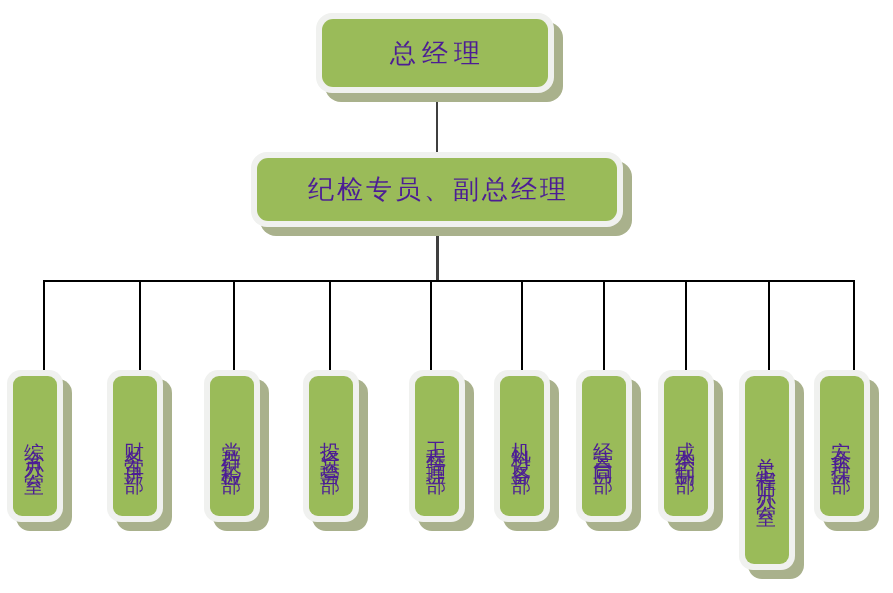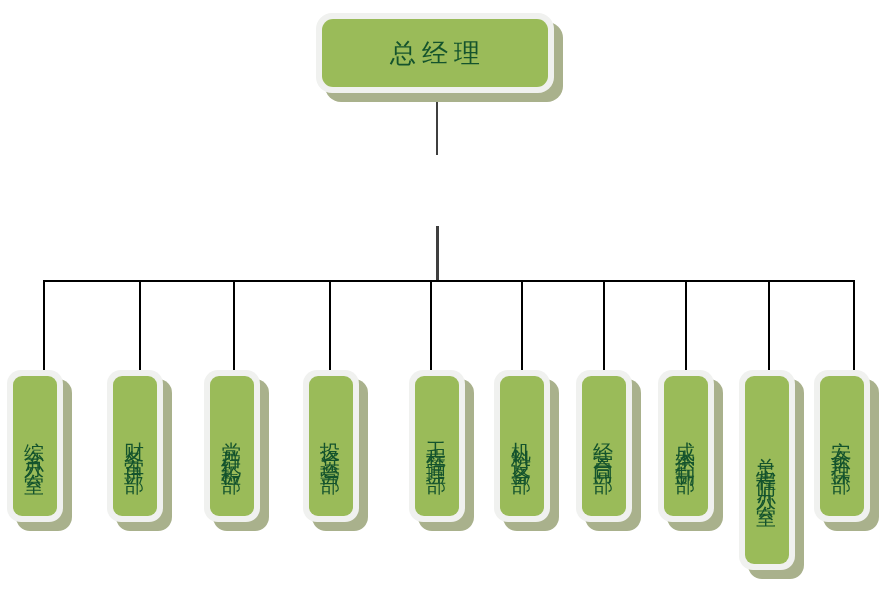--- a/index.html
+++ b/index.html
@@ -23,21 +23,21 @@
     padding: 6px;
   }
   .node-fill {
     width: 100%;
     height: 100%;
     background: #9ABB59;
     border-radius: 9px;
     display: flex;
     align-items: center;
     justify-content: center;
-    color: #14532d;
+    color: #4c1d95;
   }
 
   .node.top-level { border-radius: 16px; }
   .node.top-level .node-fill { border-radius: 11px; }
 
   .h-label {
     font-size: 26px;
     letter-spacing: 6px;
     text-indent: 6px; 
     white-space: nowrap;
@@ -75,20 +75,25 @@
   <div class="line" style="left:685px; top:280px; width:1.5px; height:92px;"></div>
   <div class="line" style="left:768px; top:280px; width:1.5px; height:92px;"></div>
   <div class="line" style="left:853px; top:280px; width:1.5px; height:92px;"></div>
 
   <div class="node top-level" style="left:316px; top:13px; width:238px; height:80px;">
     <div class="node-fill">
       <span class="h-label">总经理</span>
     </div>
   </div>
 
+  <div class="node top-level node-deputy" style="left:251px; top:152px; width:372px; height:75px;">
+    <div class="node-fill">
+      <span class="h-label">纪检专员、副总经理</span>
+    </div>
+  </div>
 
   <div class="node" style="left:7px; top:370px; width:56px; height:152px;">
     <div class="node-fill">
       <span class="v-label">综合办公室</span>
     </div>
   </div>
 
   <div class="node" style="left:107px; top:370px; width:56px; height:152px;">
     <div class="node-fill">
       <span class="v-label">财务审计部</span>

